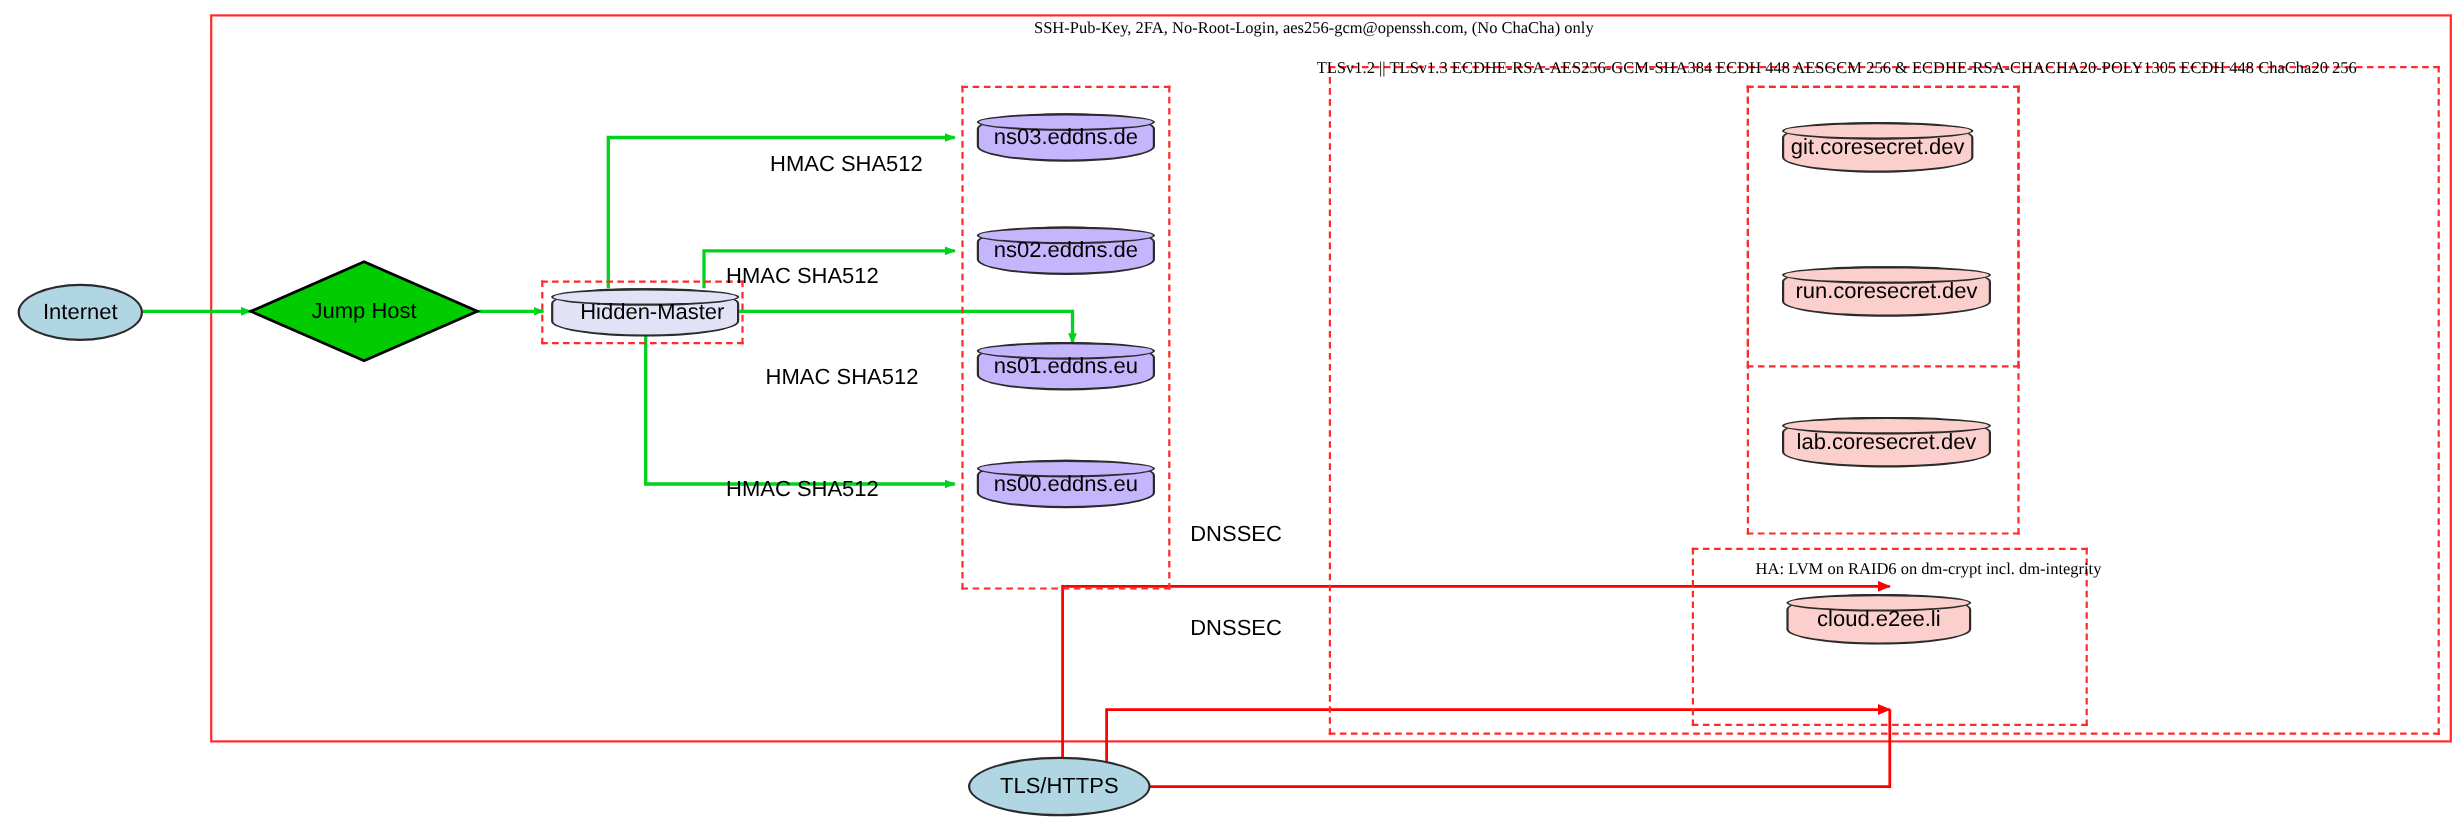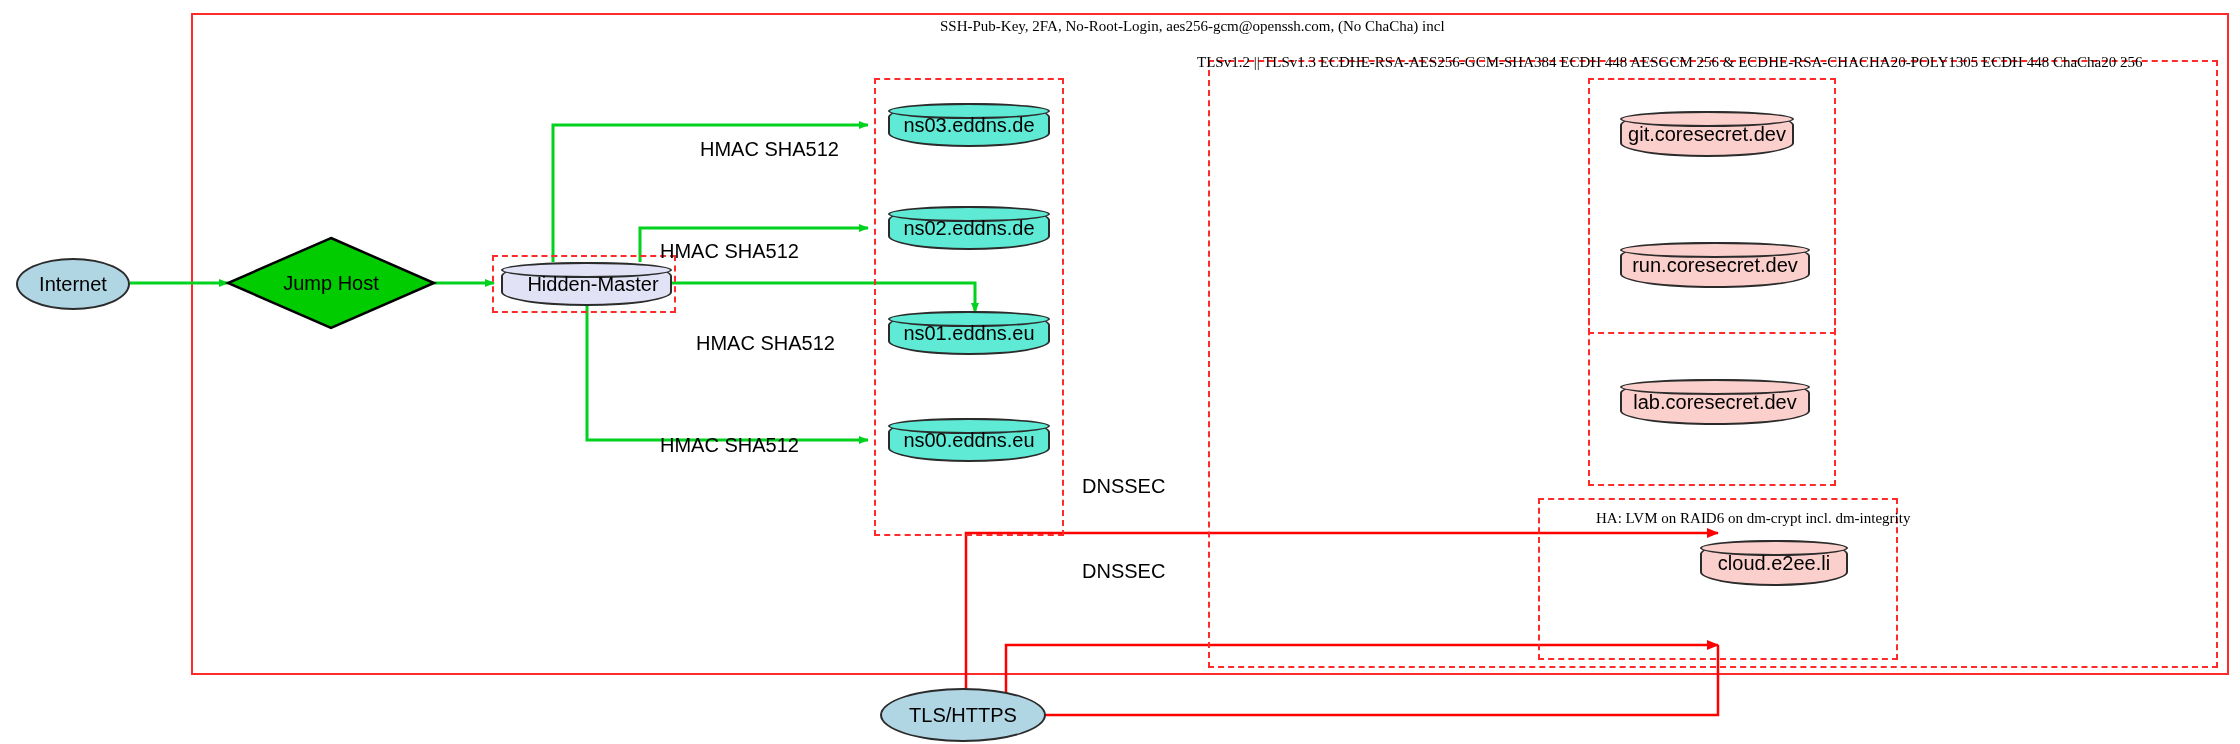--- a/index.html
+++ b/index.html
@@ -18,21 +18,21 @@
   .cyl{position:absolute;box-sizing:border-box;
        border:2px solid #2b2b2b;border-radius:50% / 14px;
        display:flex;align-items:center;justify-content:center;
        font-family:"Liberation Sans",sans-serif;font-size:20px;color:#000;
        white-space:nowrap;}
   .cyl::before{content:"";position:absolute;left:-2px;right:-2px;top:-2px;
        height:16px;border:2px solid #2b2b2b;border-radius:50%;
        background:inherit;box-sizing:border-box;}
   .cyl span{position:relative;z-index:2;}
 
-  .cyl.dns{background:#5eead4;}
+  .cyl.dns{background:#c4b5fd;}
   .cyl.master{background:#e2e2f6;padding-left:13px;}
   .cyl.svc{background:#fbcfcb;}
 
   .ellipse{position:absolute;box-sizing:border-box;background:#b0d5e3;
        border:2px solid #2b2b2b;border-radius:50%;
        display:flex;align-items:center;justify-content:center;
        font-family:"Liberation Sans",sans-serif;font-size:20px;color:#000;}
 
   .diamond-wrap{position:absolute;}
   .diamond-wrap .txt{position:absolute;left:0;top:0;width:100%;height:100%;
@@ -89,21 +89,21 @@
   <div class="cluster" style="left:1588px;top:78px;width:248px;height:256px;"></div>
 
   <div class="cluster" style="left:1588px;top:78px;width:248px;height:408px;"></div>
 
   <div class="cluster" style="left:1538px;top:498px;width:360px;height:162px;"></div>
 
   <div class="cluster" style="left:874px;top:78px;width:190px;height:458px;"></div>
 
   <div class="cluster" style="left:492px;top:255px;width:184px;height:58px;"></div>
 
-  <div class="lbl" style="left:940px;top:18px;">SSH-Pub-Key, 2FA, No-Root-Login, aes256-gcm@openssh.com, (No ChaCha) incl</div>
+  <div class="lbl" style="left:940px;top:18px;">SSH-Pub-Key, 2FA, No-Root-Login, aes256-gcm@openssh.com, (No ChaCha) only</div>
 
   <div class="lbl" style="left:1197px;top:54px;text-align:right;">TLSv1.2 || TLSv1.3 ECDHE-RSA-AES256-GCM-SHA384 ECDH 448 AESGCM 256 &amp; ECDHE-RSA-CHACHA20-POLY1305 ECDH 448 ChaCha20 256</div>
 
   <div class="lbl" style="left:1580px;top:510px;margin-left:16px;">HA: LVM on RAID6 on dm-crypt incl. dm-integrity</div>
 
   <div class="lbl-sans" style="left:700px;top:114px;">HMAC SHA512</div>
   <div class="lbl-sans" style="left:660px;top:216px;">HMAC SHA512</div>
   <div class="lbl-sans" style="left:696px;top:308px;">HMAC SHA512</div>
   <div class="lbl-sans" style="left:660px;top:410px;">HMAC SHA512</div>
 
@@ -138,21 +138,21 @@
   <div class="cyl svc" style="left:1620px;top:111px;width:174px;height:46px;">
     <span>git.coresecret.dev</span>
   </div>
   <div class="cyl svc" style="left:1620px;top:209px;width:190px;height:46px;margin-top:33px;">
     <span>run.coresecret.dev</span>
   </div>
   <div class="cyl svc" style="left:1620px;top:379px;width:190px;height:46px;">
     <span>lab.coresecret.dev</span>
   </div>
 
-  <div class="cyl svc" style="left:1700px;top:540px;width:148px;height:46px;">
+  <div class="cyl svc" style="left:1624px;top:540px;width:168px;height:46px;">
     <span>cloud.e2ee.li</span>
   </div>
 
   <div class="ellipse" style="left:880px;top:688px;width:166px;height:54px;">
     <span>TLS/HTTPS</span>
   </div>
 
 </div>
 
 </body></html>

